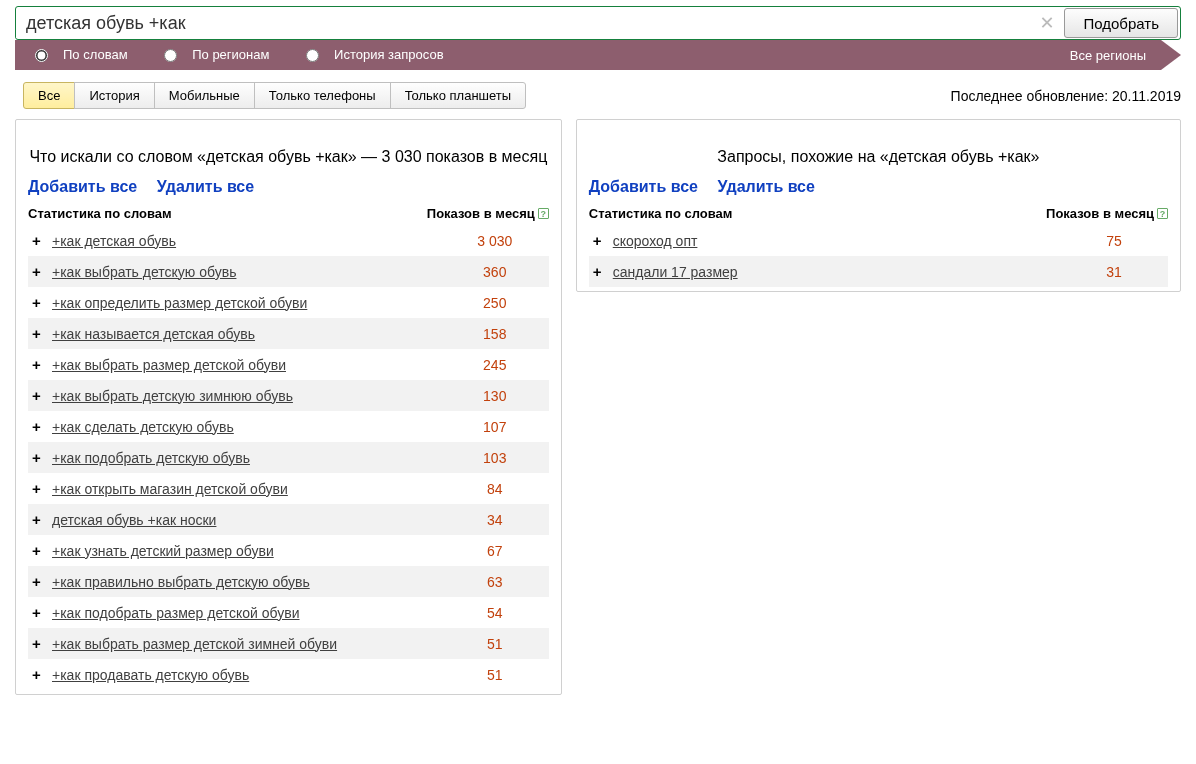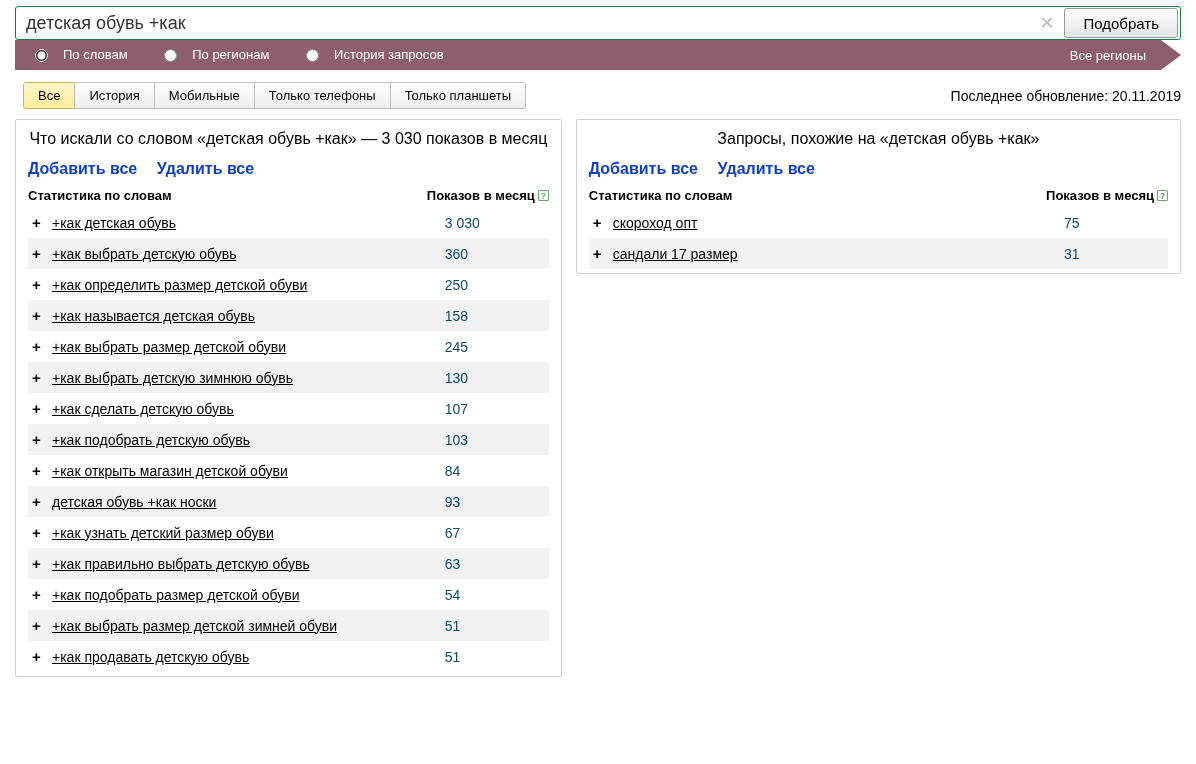--- a/index.html
+++ b/index.html
@@ -117,21 +117,21 @@
   .panel {
     border:1px solid #d0d0d0;
     border-radius:2px;
     padding: 8px 12px 4px 12px;
   }
   .panel.left { width: 560px; }
   .panel.right { width: 620px; }
   .panel-title {
     text-align:center;
     font-size:16px;
-    margin: 2px 0 12px 0;
+    margin: 20px 0 12px 0;
   }
   .panel-actions {
     margin-bottom:6px;
   }
   .panel-actions a {
     color:#1040c0;
     font-weight:bold;
     font-size:16px;
     text-decoration:none;
     margin-right:16px;
@@ -163,29 +163,29 @@
   }
   .row.alt { background:#f2f2f2; }
   .plus {
     font-weight:bold;
     font-size:15px;
     width:20px;
     cursor:pointer;
     color:#000;
   }
   .kw-link {
-    color:#000000;
+    color:#404040;
     text-decoration:underline;
     cursor:pointer;
   }
   .count {
     margin-left:auto;
     width:100px;
-    text-align:left;
-    color:#0c4a6e;
+    text-align:center;
+    color:#c2410c;
   }
 </style>
 </head>
 <body>
 
 <div class="search-bar">
   <input class="search-input" type="text" value="детская обувь +как" style="">
   <span class="clear-icon">✕</span>
   <button class="submit-btn">Подобрать</button>
 </div>
@@ -279,21 +279,21 @@
           <span class="count">103</span>
         </div>
         <div class="row">
           <span class="plus">+</span>
           <a class="kw-link">+как открыть магазин детской обуви</a>
           <span class="count">84</span>
         </div>
         <div class="row alt">
           <span class="plus">+</span>
           <a class="kw-link">детская обувь +как носки</a>
-          <span class="count">93</span>
+          <span class="count">34</span>
         </div>
         <div class="row">
           <span class="plus">+</span>
           <a class="kw-link">+как узнать детский размер обуви</a>
           <span class="count">67</span>
         </div>
         <div class="row alt">
           <span class="plus">+</span>
           <a class="kw-link">+как правильно выбрать детскую обувь</a>
           <span class="count">63</span>

